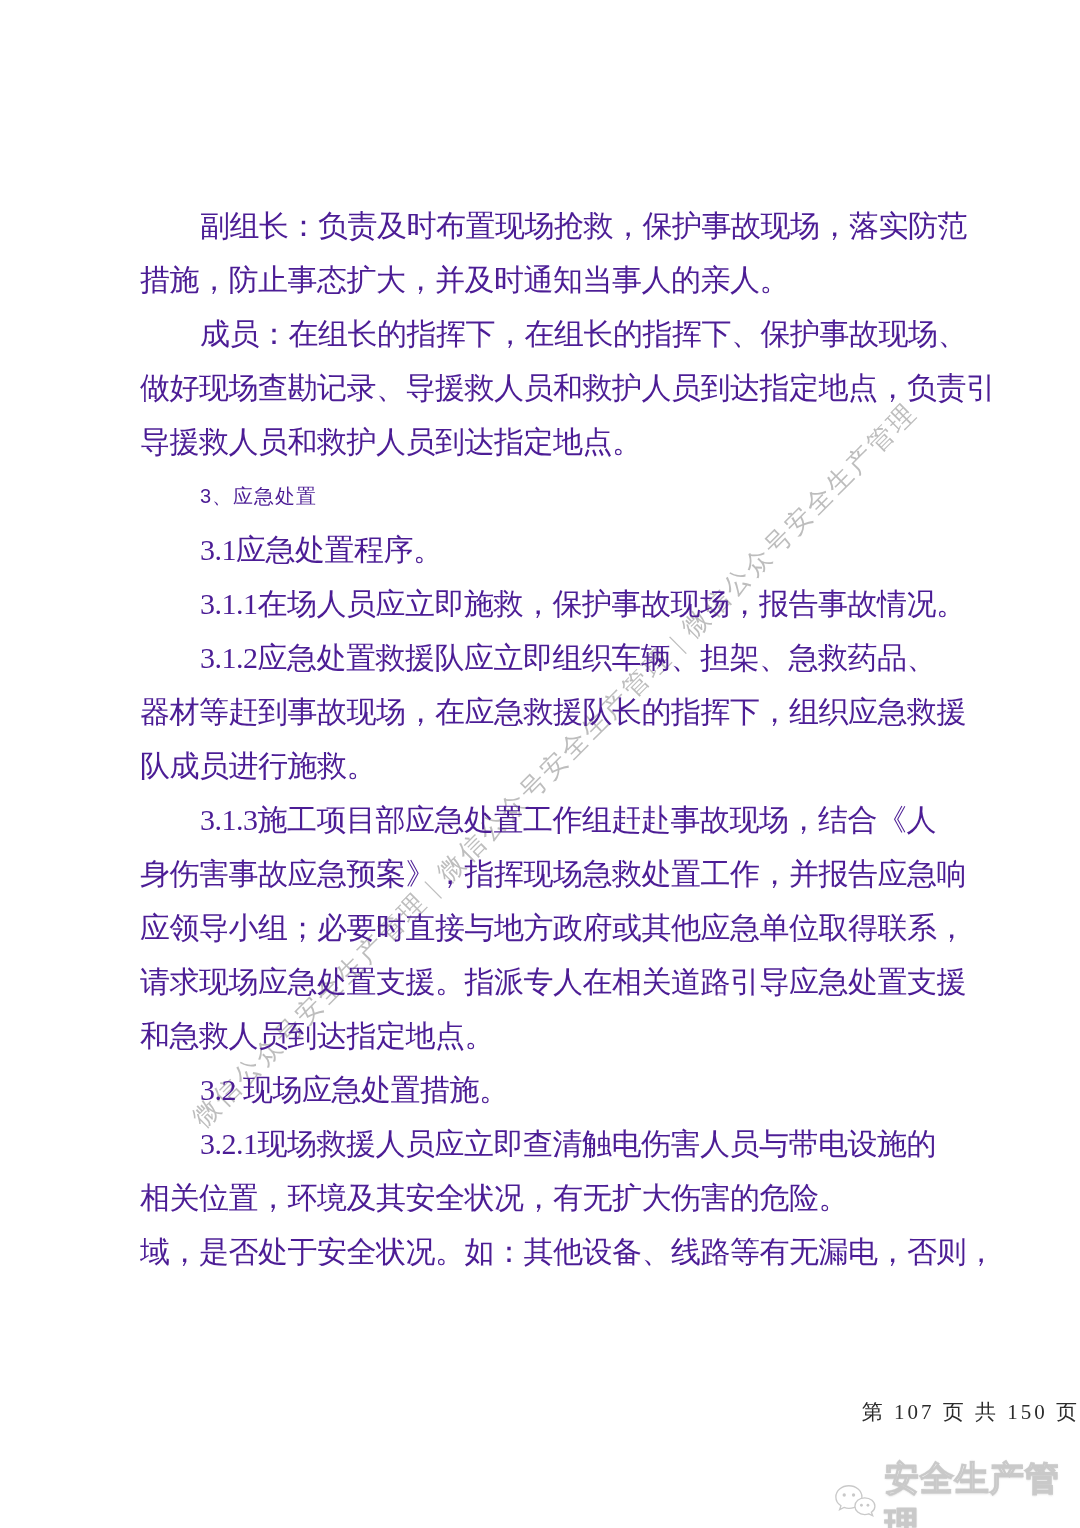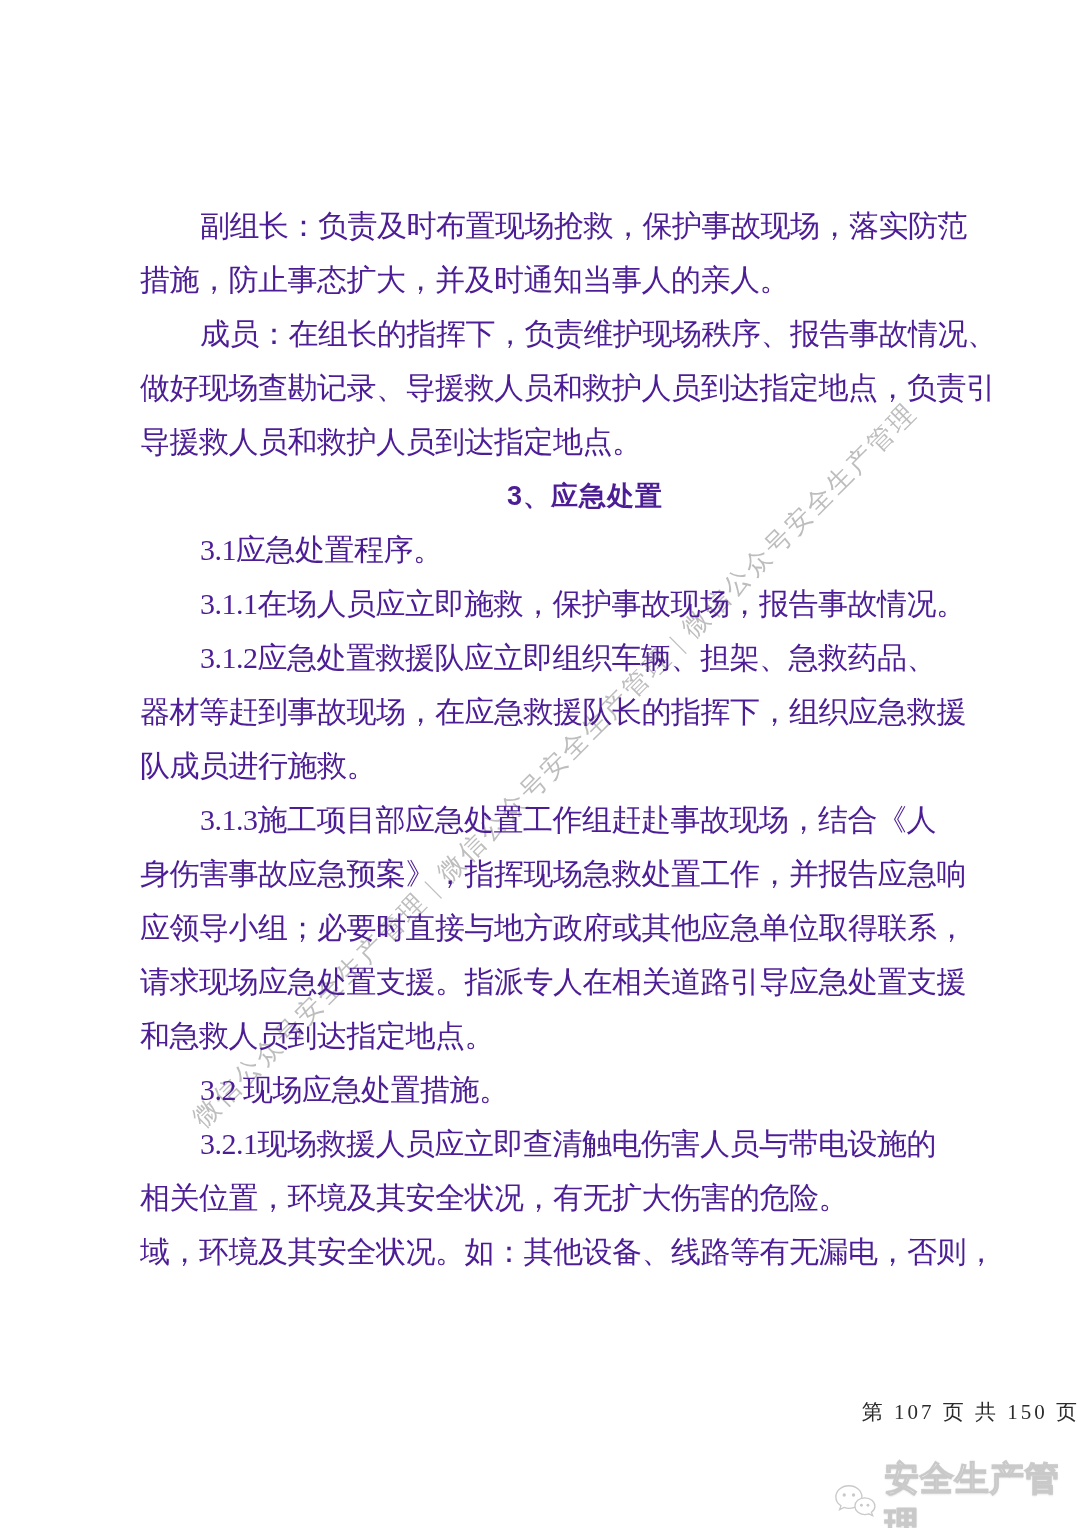--- a/index.html
+++ b/index.html
@@ -37,25 +37,24 @@
   .line {
     height: 54px;
     line-height: 54px;
     font-size: 30px;
     letter-spacing: -0.5px;
     color: #4c1d95;
     white-space: nowrap;
   }
   .line.indent { padding-left: 60px; }
   .line.bold {
-    font-weight: bold;
-    font-size: 27px;
+    font-weight: normal;
+    font-size: 20px;
     letter-spacing: 1px;
     font-family: "Liberation Sans", "DejaVu Sans", sans-serif;
-    text-align: center;
   }
   
   .page-num {
     position: absolute;
     top: 1398px;
     left: 0;
     width: 100%;
     text-align: right;
     font-size: 21px;
     letter-spacing: 3px;
@@ -86,38 +85,38 @@
 </head>
 <body>
 
 <div class="page">
 
   <div class="watermark">微信公众号安全生产管理 | 微信公众号安全生产管理 | 微信公众号安全生产管理</div>
 
   <div class="body-text">
       <div class="line indent">副组长：负责及时布置现场抢救，保护事故现场，落实防范</div>
       <div class="line">措施，防止事态扩大，并及时通知当事人的亲人。</div>
-      <div class="line indent">成员：在组长的指挥下，负责维护现场秩序、报告事故情况、</div>
+      <div class="line indent">成员：在组长的指挥下，在组长的指挥下、保护事故现场、</div>
       <div class="line">做好现场查勘记录、导援救人员和救护人员到达指定地点，负责引</div>
       <div class="line">导援救人员和救护人员到达指定地点。</div>
       <div class="line indent bold">3、应急处置</div>
       <div class="line indent">3.1应急处置程序。</div>
       <div class="line indent">3.1.1在场人员应立即施救，保护事故现场，报告事故情况。</div>
       <div class="line indent">3.1.2应急处置救援队应立即组织车辆、担架、急救药品、</div>
       <div class="line">器材等赶到事故现场，在应急救援队长的指挥下，组织应急救援</div>
       <div class="line">队成员进行施救。</div>
       <div class="line indent">3.1.3施工项目部应急处置工作组赶赴事故现场，结合《人</div>
       <div class="line">身伤害事故应急预案》，指挥现场急救处置工作，并报告应急响</div>
       <div class="line">应领导小组；必要时直接与地方政府或其他应急单位取得联系，</div>
       <div class="line">请求现场应急处置支援。指派专人在相关道路引导应急处置支援</div>
       <div class="line">和急救人员到达指定地点。</div>
       <div class="line indent">3.2 现场应急处置措施。</div>
       <div class="line indent">3.2.1现场救援人员应立即查清触电伤害人员与带电设施的</div>
       <div class="line">相关位置，环境及其安全状况，有无扩大伤害的危险。</div>
-      <div class="line">域，环境及其安全状况。如：其他设备、线路等有无漏电，否则，</div>
+      <div class="line">域，是否处于安全状况。如：其他设备、线路等有无漏电，否则，</div>
     </div>
 
   <div class="page-num">第 107 页 共 150 页</div>
 
   <div class="brand">
     <svg class="brand-icon" viewBox="0 0 46 40" xmlns="http://www.w3.org/2000/svg">
       <path d="M16,2.5 C8.2,2.5 2,7.9 2,14.5 C2,18.4 4.1,21.8 7.5,24 L6,28.2 L10.8,25.8
                C12.4,26.4 14.2,26.8 16,26.8 C23.8,26.8 30,21.3 30,14.5 C30,7.9 23.8,2.5 16,2.5 Z" fill="#ffffff" stroke="#c9c9c9" stroke-width="1.4"></path>
       <circle cx="11" cy="12.5" r="1.8" fill="#c9c9c9"></circle>
       <circle cx="21" cy="12.5" r="1.8" fill="#c9c9c9"></circle>

